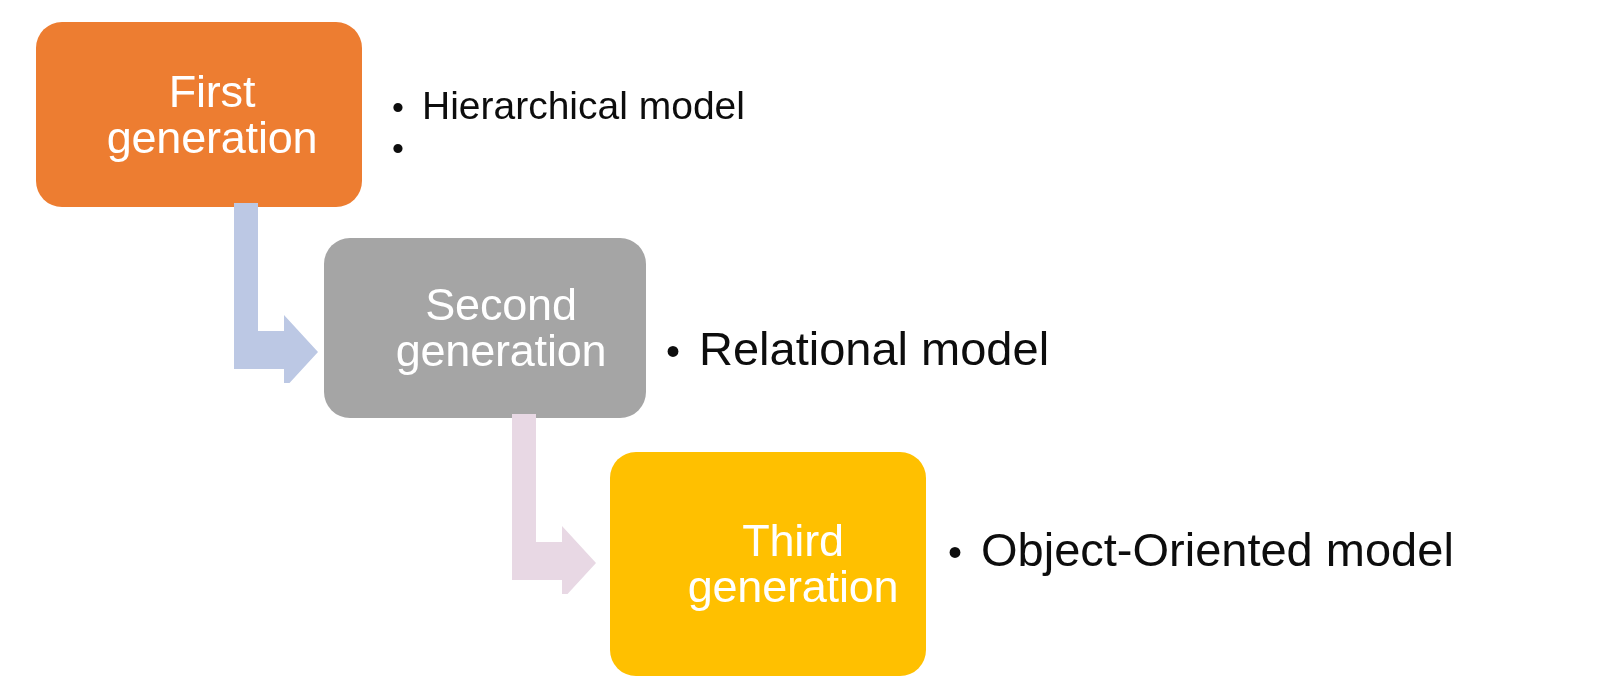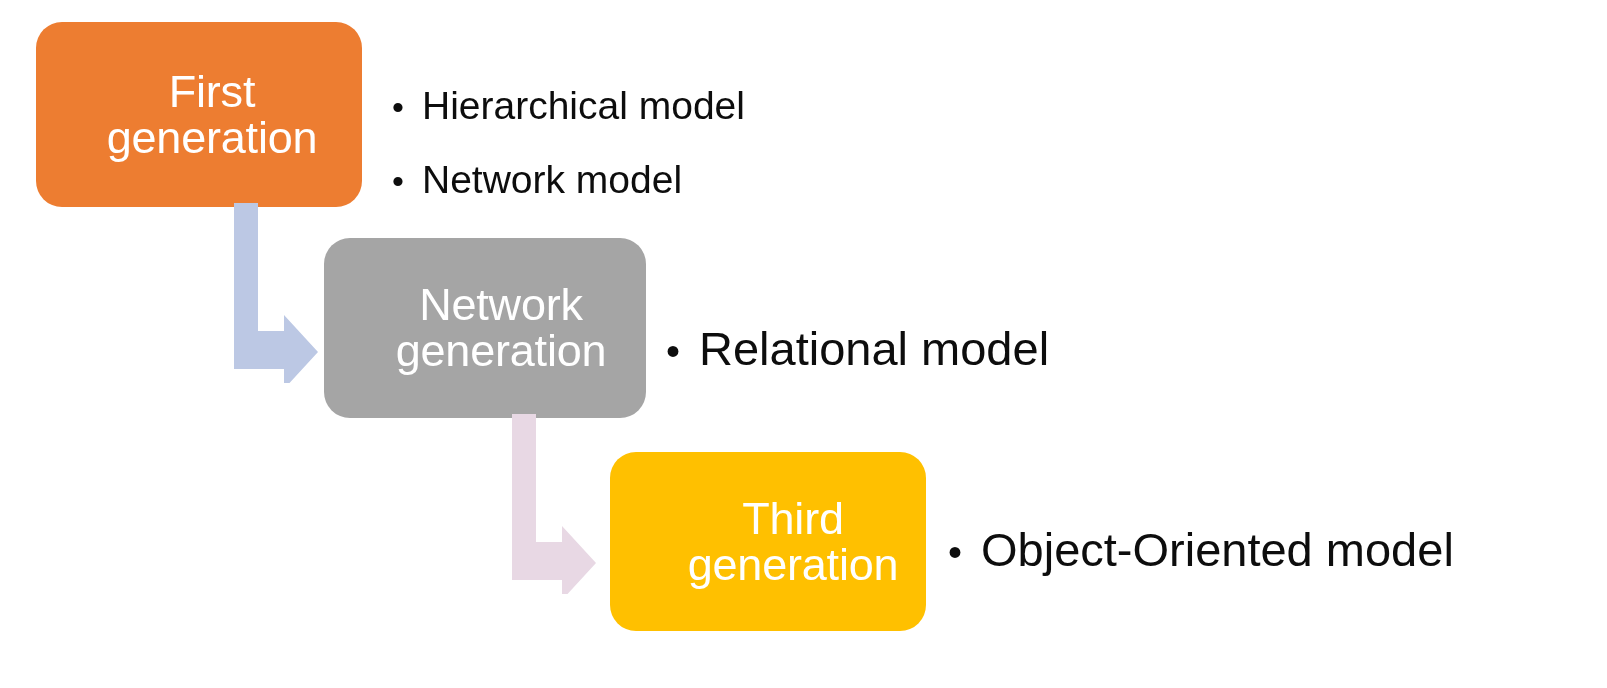--- a/index.html
+++ b/index.html
@@ -37,21 +37,21 @@
     padding-left:26px;
   }
   #box-second {
     left:324px; top:238px; width:322px; height:180px;
     background:#A5A5A5;
     border-radius:26px;
     font-size:45px;
     padding-left:32px;
   }
   #box-third {
-    left:610px; top:452px; width:316px; height:179px;
+    left:610px; top:452px; width:316px; height:224px;
     background:#FFC000;
     border-radius:26px;
     font-size:45px;
     padding-left:50px;
   }
 
   
   .elbow-arrow { position:absolute; }
   #arrow-1 { left:228px; top:203px; width:96px; height:180px; }
   #arrow-2 { left:506px; top:414px; width:96px; height:180px; }
@@ -100,26 +100,25 @@
     </svg>
   </div>
 
   <div class="bullets" id="bullets-first">
     <div class="bullet-row">
       <span class="bullet-dot">•</span>
       <span class="bullet-text">Hierarchical model</span>
     </div>
     <div class="bullet-row">
       <span class="bullet-dot">•</span>
-      <span class="bullet-text">Network model</span>
     </div>
   </div>
 
   <div class="gen-box" id="box-second">
-    <span>Network
+    <span>Second
 generation</span>
   </div>
 
   <div class="elbow-arrow" id="arrow-2">
     <svg viewBox="0 0 96 180" width="96" height="180" aria-hidden="true">
       <path d="M 6 0 L 30 0 L 30 128 L 56 128 L 56 112 L 90 149 L 56 186 L 56 166 L 6 166 Z" fill="#E8D8E4"></path>
     </svg>
   </div>
 
   <div class="bullets" id="bullets-second">

